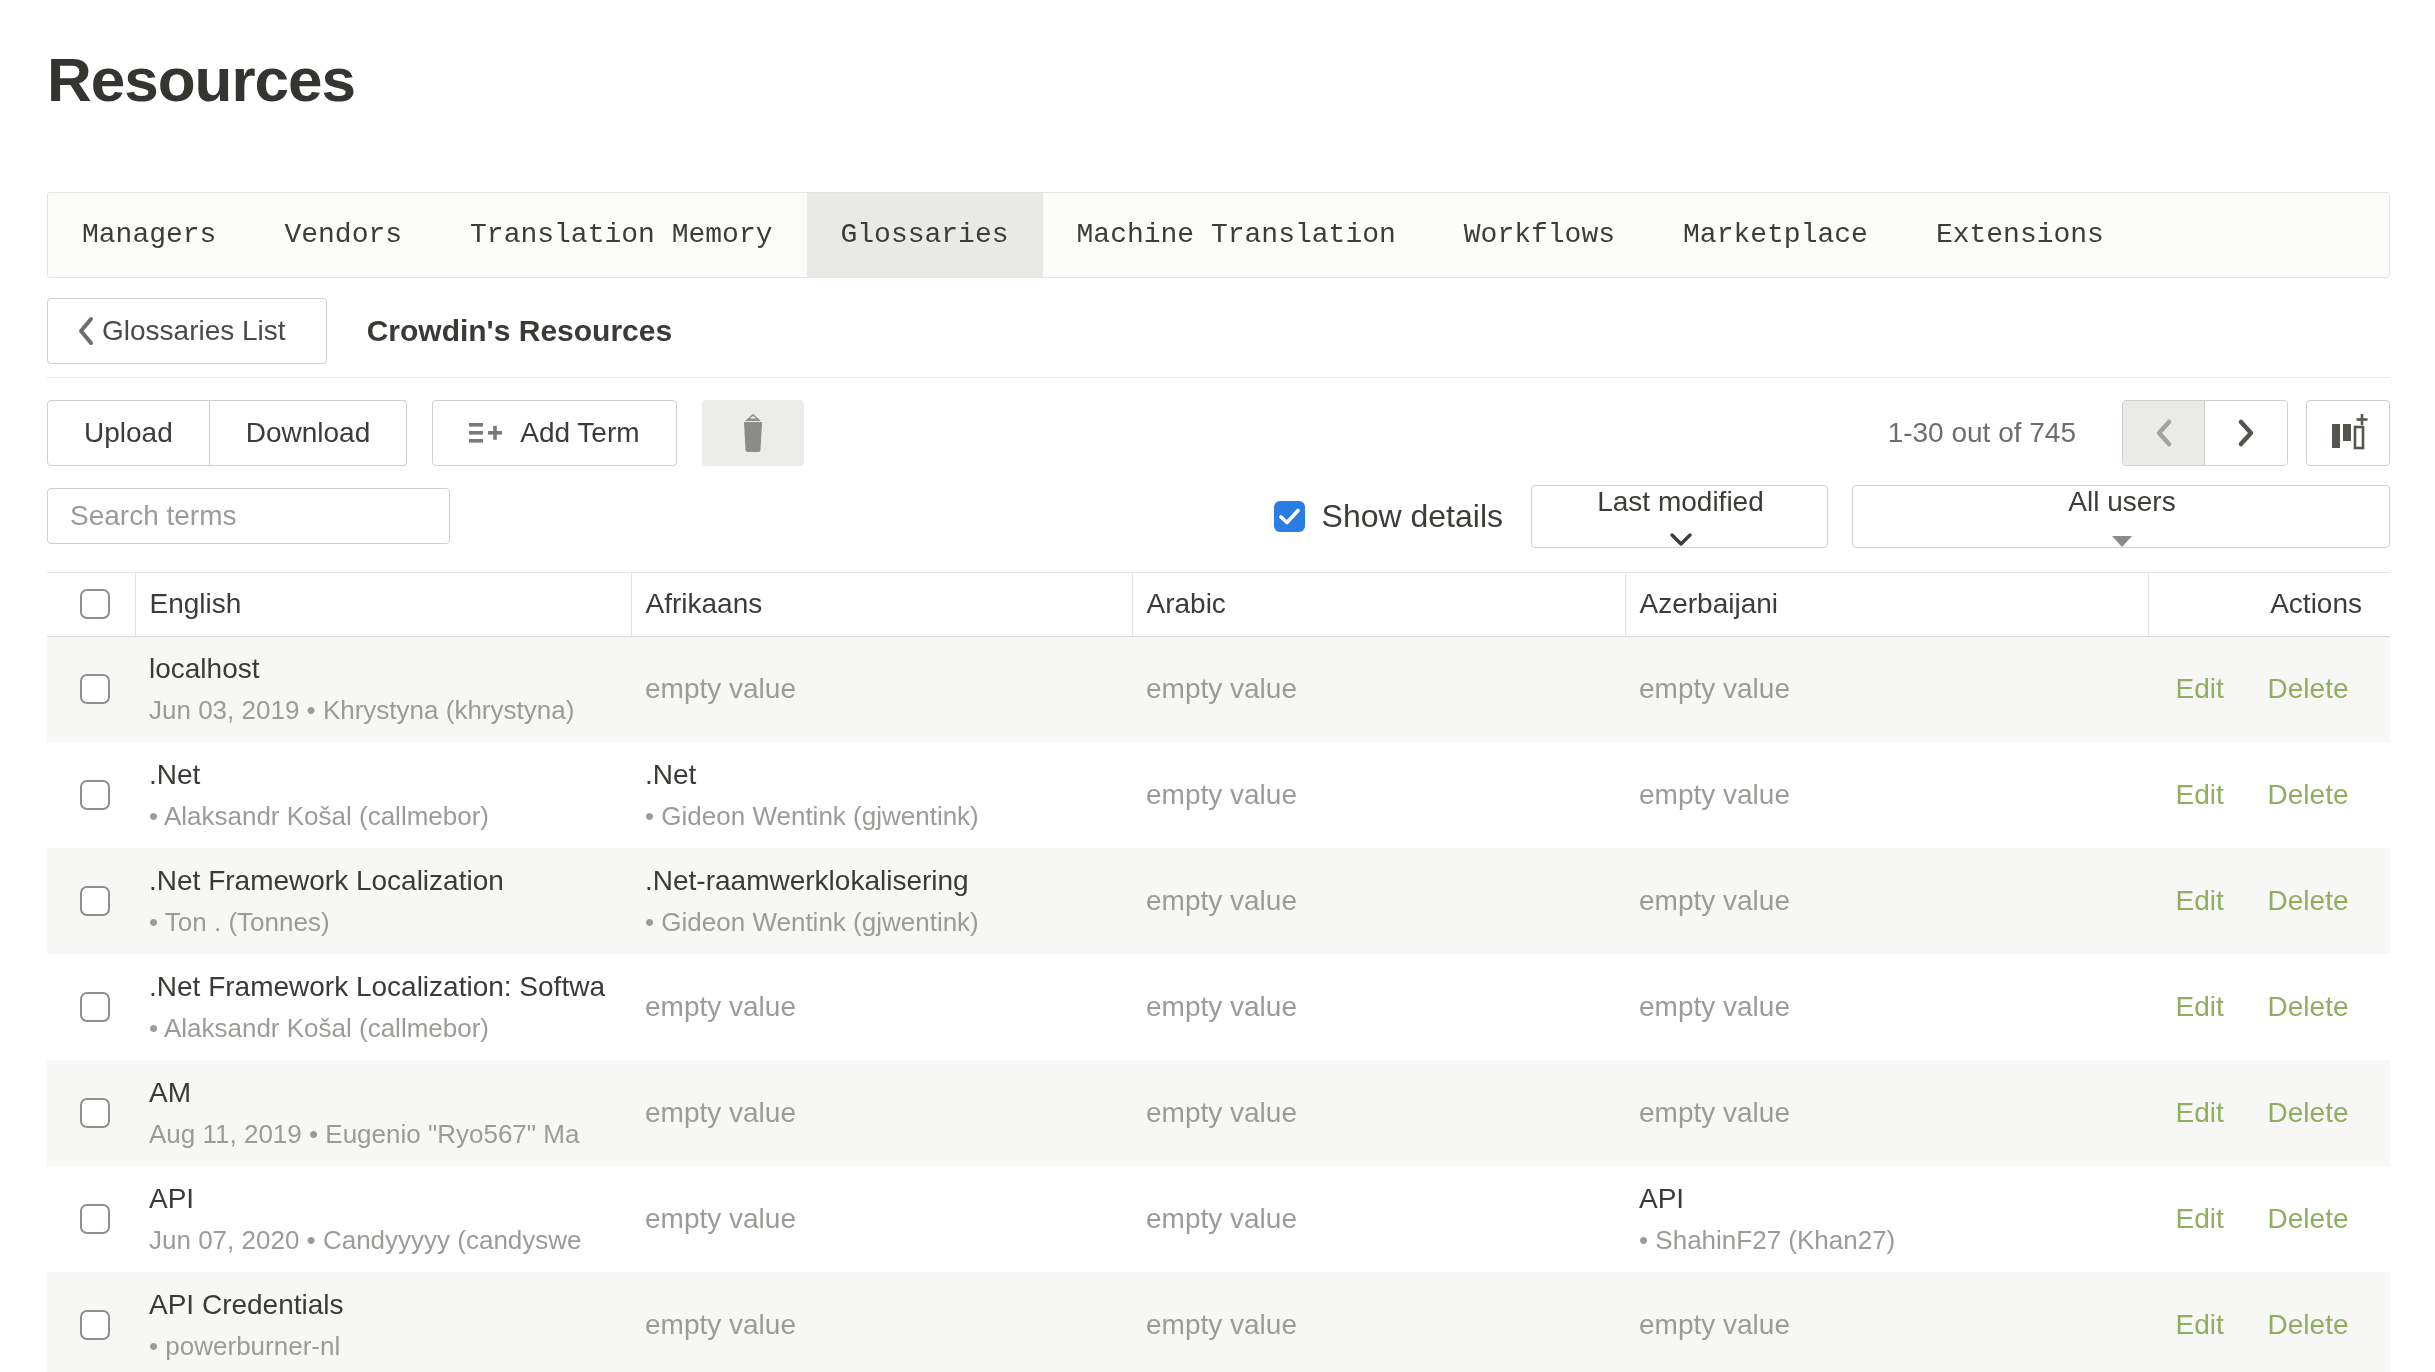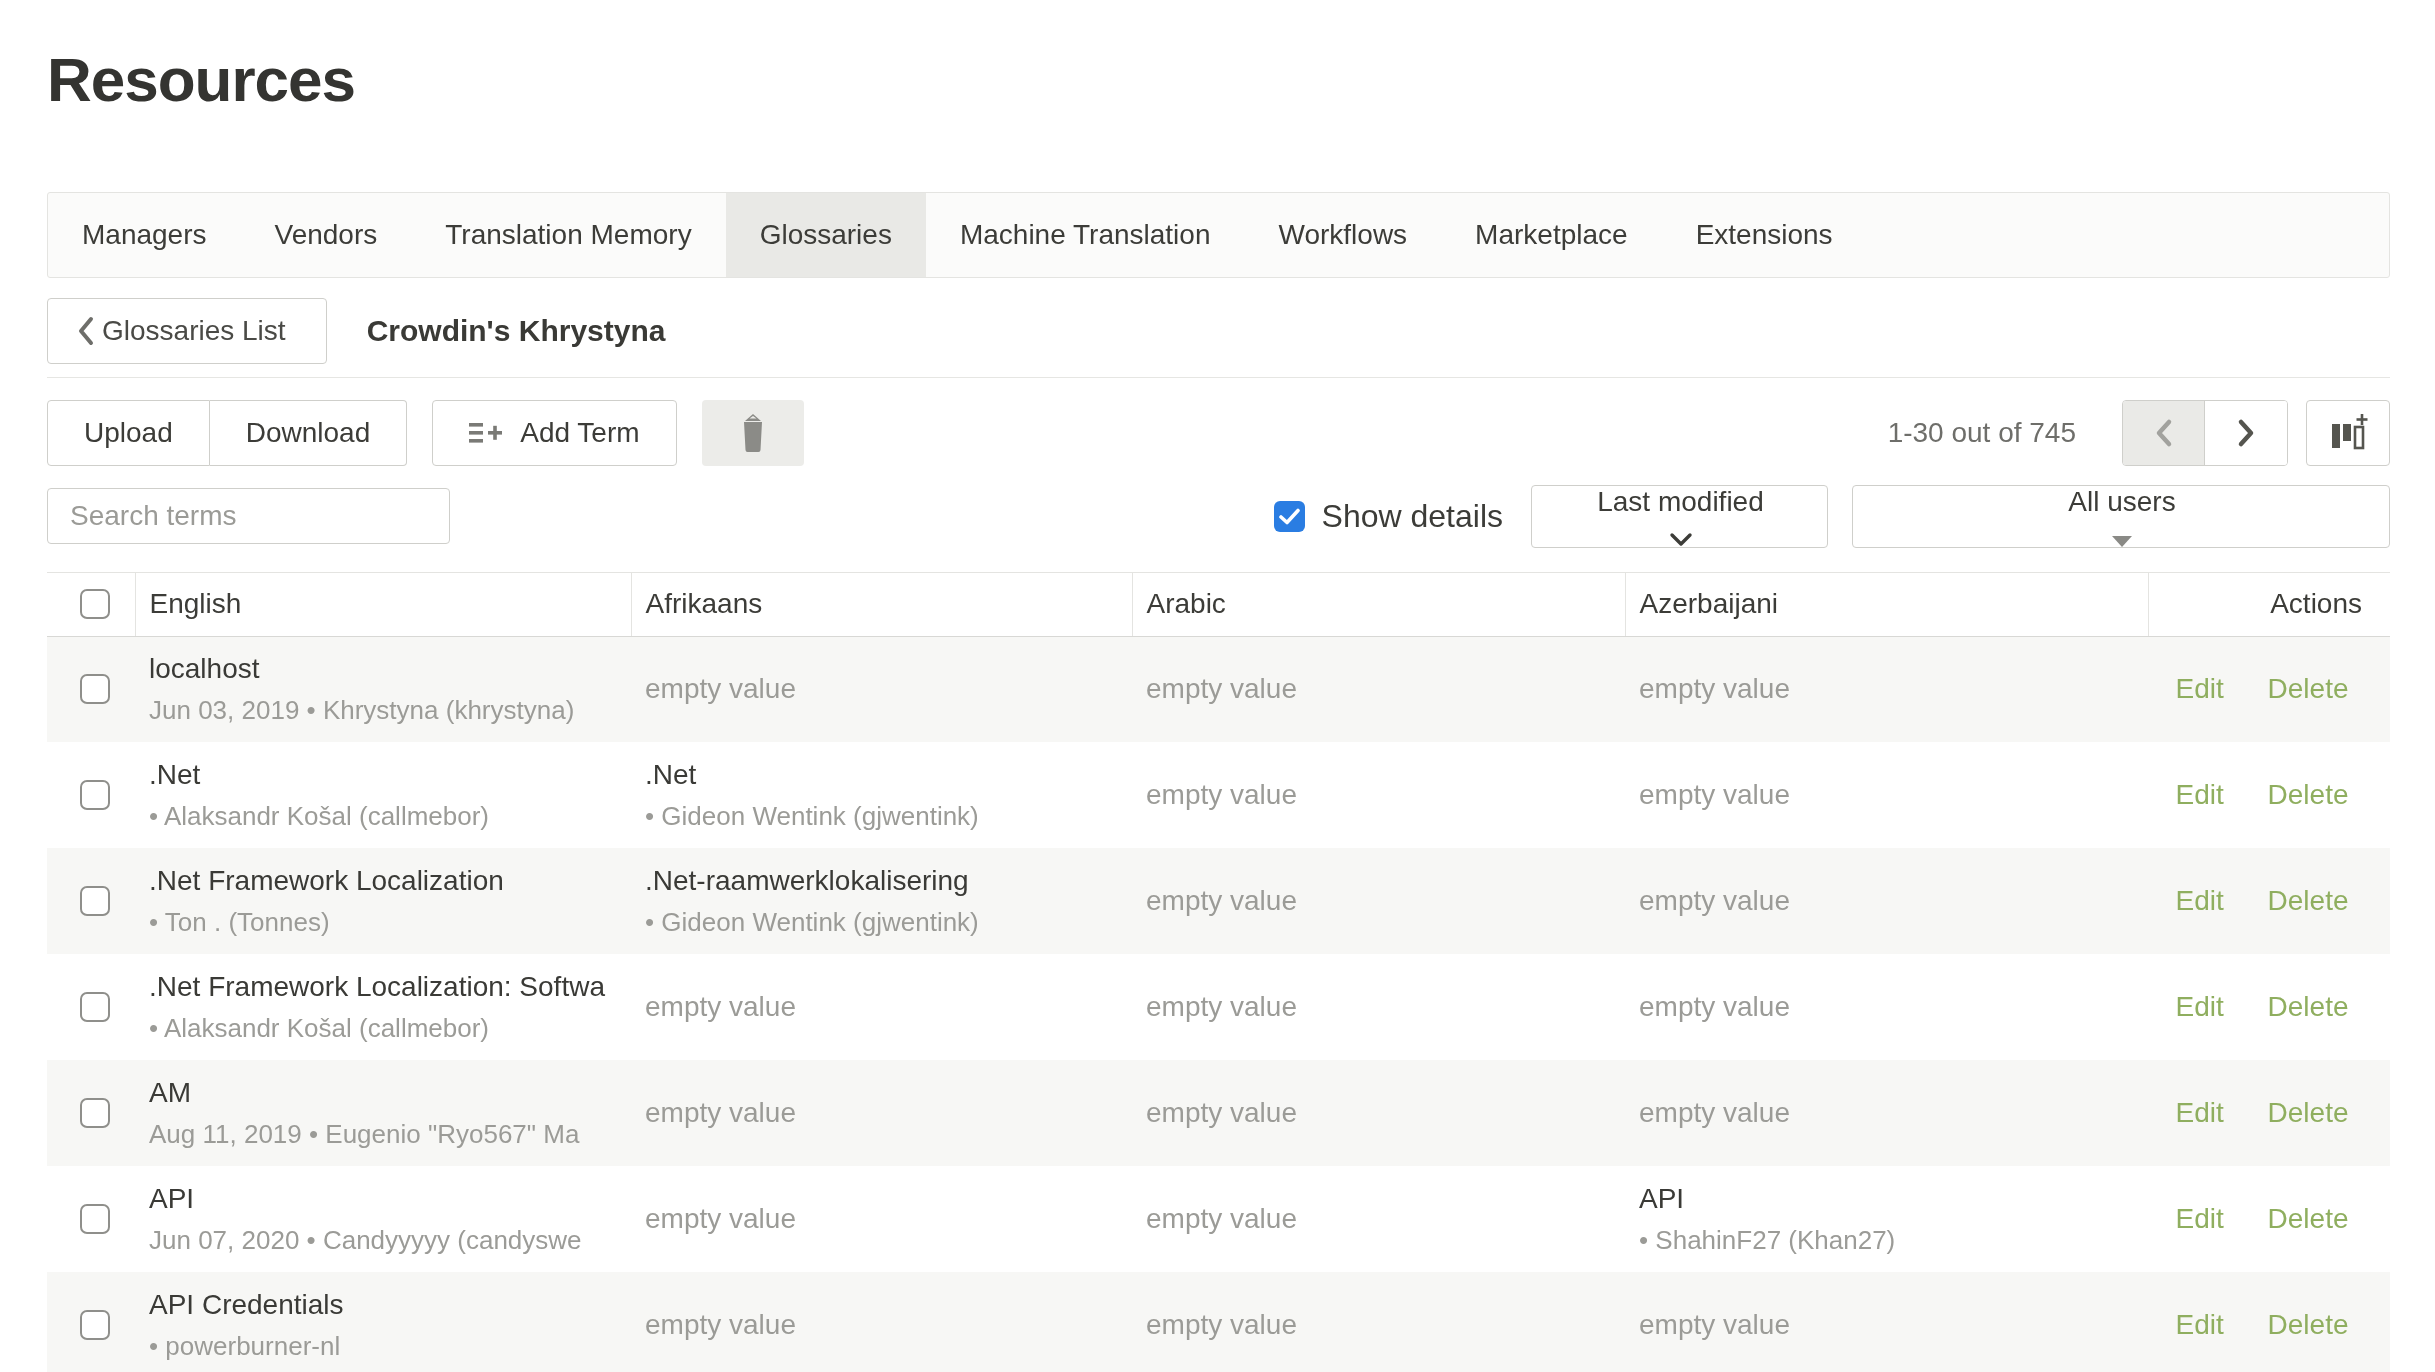--- a/index.html
+++ b/index.html
@@ -4,21 +4,21 @@
 <style>
   * { box-sizing: border-box; margin: 0; padding: 0; }
   html,body { width: 2435px; height: 1372px; overflow: hidden; background: #fff; }
   body { font-family: "Liberation Sans", "DejaVu Sans", sans-serif; color: #3c3c38; }
   .content { margin: 0 45px 0 47px; width: 2343px; }
 
   h1.page-title { margin-top: 38px; font-size: 62px; line-height: 1.35; font-weight: 700; color: #343431; letter-spacing: -1px; }
 
   
   .tabbar { margin-top: 70px; height: 86px; border: 1px solid #e4e4e1; border-radius: 3px; background: #fbfbfa; display: flex; align-items: stretch; font-size: 28px; color: #3c3c38; }
-  .tab { display: flex; align-items: center; padding: 0 34px; cursor: pointer; white-space: nowrap; }
+  .tab { display: flex; align-items: center; padding: 0 34px; cursor: pointer; white-space: nowrap; font-family: Liberation Mono, monospace; }
   .tab.active { background: #e9e9e6; }
 
   
   .breadcrumb-row { margin-top: 20px; display: flex; align-items: center; }
   .back-btn { height: 66px; background: #fff; border: 1px solid #cfcfcb; border-radius: 4px; display: flex; align-items: center; gap: 6px; padding: 0 40px 0 28px; font-size: 28px; color: #4a4a46; cursor: pointer; }
   .subtitle { margin-left: 40px; font-size: 30px; font-weight: 700; color: #3a3a36; }
   .divider { margin-top: 13px; border-bottom: 1px solid #e6e6e3; }
 
   
   .toolbar { margin-top: 22px; display: flex; align-items: center; }
@@ -101,21 +101,21 @@
 
   <div class="breadcrumb-row">
     <div class="back-btn">
       <span>
         <svg width="20" height="32" viewBox="0 0 20 32">
             <polyline points="15,4 5,16 15,28" fill="none" stroke="#6e6e6a" stroke-width="4" stroke-linecap="round" stroke-linejoin="round"></polyline>
           </svg>
       </span>
       <span>Glossaries List</span>
     </div>
-    <div class="subtitle">Crowdin's Khrystyna</div>
+    <div class="subtitle">Crowdin's Resources</div>
   </div>
   <div class="divider"></div>
 
   <div class="toolbar">
     <div class="btn-group">
       <div class="btn">
           <span>Upload</span>
         </div>
       <div class="btn">
           <span>Download</span>

